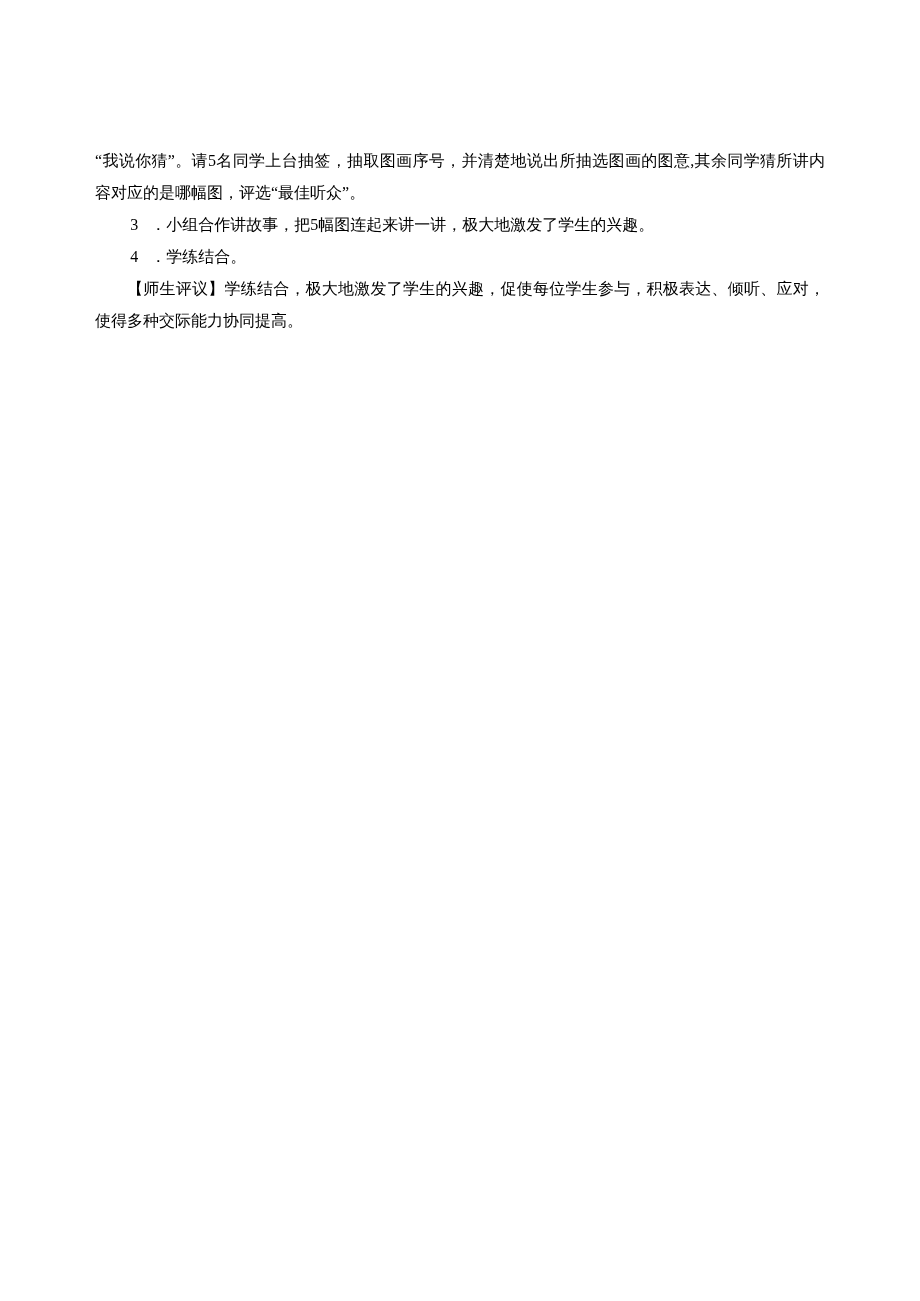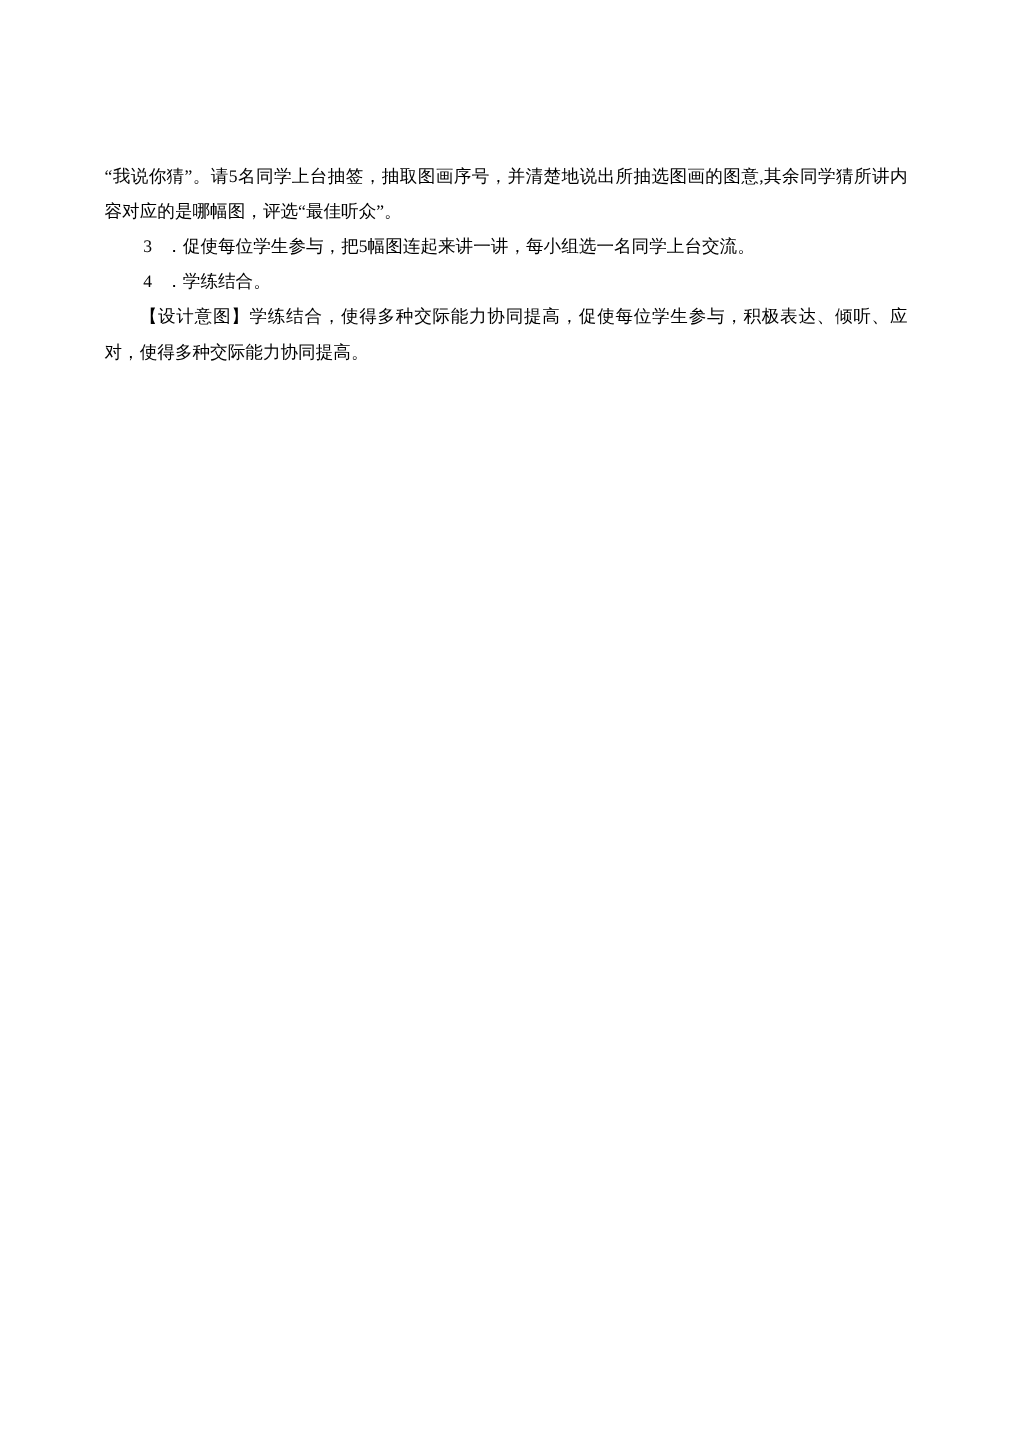--- a/index.html
+++ b/index.html
@@ -34,21 +34,21 @@
       width: 1em;
     }
   </style>
 </head>
 <body>
 
 <p class="paragraph">“我说你猜”。请5名同学上台抽签，抽取图画序号，并清楚地说出所抽选图画的图意,其余同学猜所讲内容对应的是哪幅图，评选“最佳听众”。</p>
 
 <p class="paragraph list-item">
   <span class="number">3</span>
-  <span>．促使每位学生参与，把5幅图连起来讲一讲，每小组选一名同学上台交流。</span>
+  <span>．小组合作讲故事，把5幅图连起来讲一讲，极大地激发了学生的兴趣。</span>
 </p>
 
 <p class="paragraph list-item">
   <span class="number">4</span>
   <span>．学练结合。</span>
 </p>
 
-<p class="paragraph indent-1">【设计意图】学练结合，使得多种交际能力协同提高，促使每位学生参与，积极表达、倾听、应对，使得多种交际能力协同提高。</p>
+<p class="paragraph indent-1">【师生评议】学练结合，极大地激发了学生的兴趣，促使每位学生参与，积极表达、倾听、应对，使得多种交际能力协同提高。</p>
 
 </body></html>

